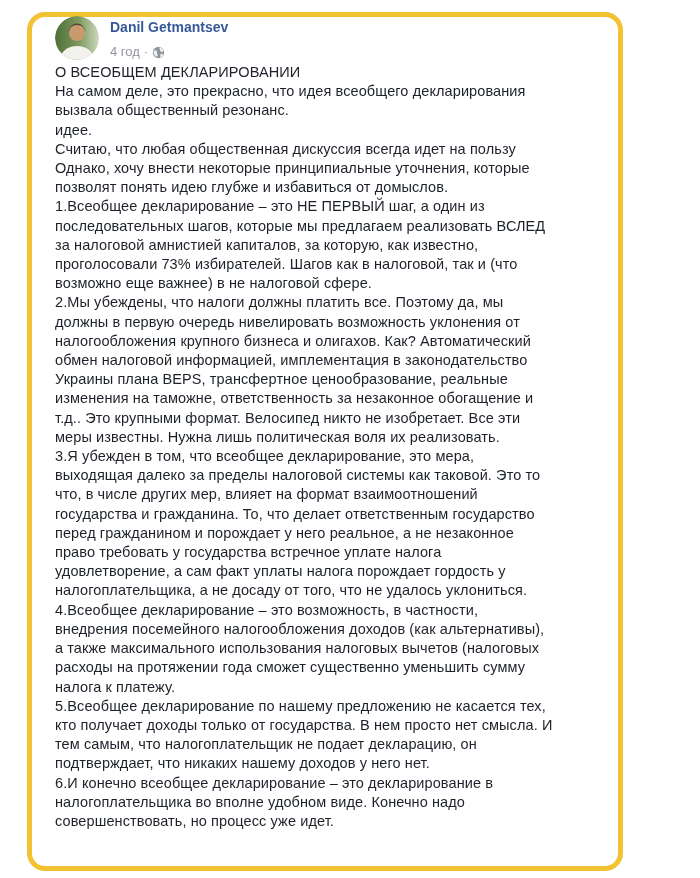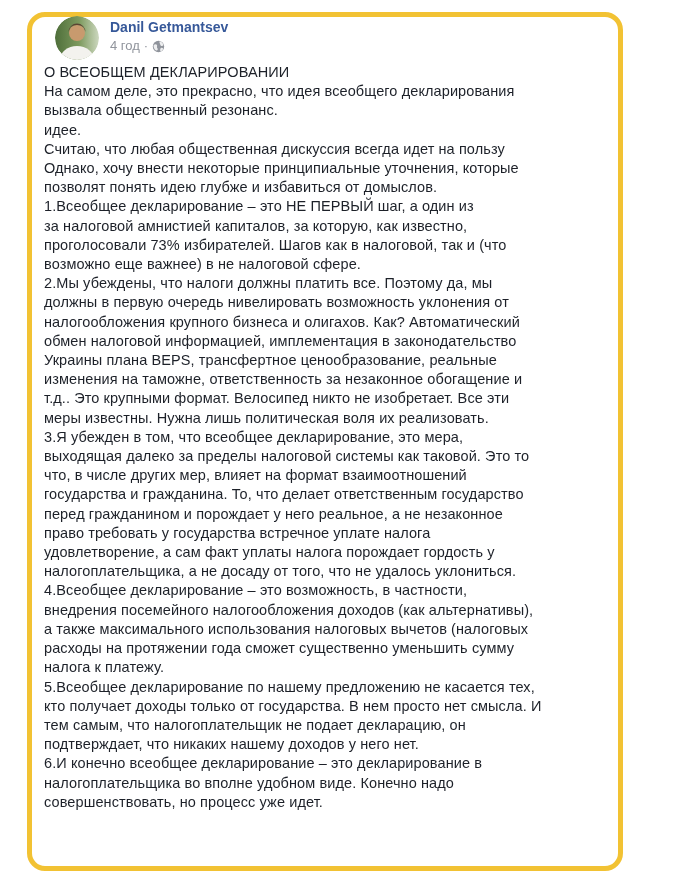--- a/index.html
+++ b/index.html
@@ -51,42 +51,42 @@
     font-size: 14px;
     font-weight: bold;
     color: var(--c-author, #365899);
     text-decoration: none;
     line-height: 18px;
     cursor: pointer;
   }
   .meta {
     display: flex;
     align-items: center;
-    margin-top: 2px;
+    margin-top: 8px;
     font-size: 13px;
     color: var(--c-meta, #90949c);
     line-height: 16px;
   }
   .timestamp {
     color: var(--c-meta, #90949c);
     text-decoration: none;
     cursor: pointer;
   }
   .meta .dot {
     margin: 0 4px;
   }
   .globe {
     display: inline-flex;
     width: 13px;
     height: 13px;
   }
   .globe svg { display: block; }
   .post-body {
     position: absolute;
-    left: 44px;
+    left: 55px;
     top: 63px;
     width: 562px;
     font-size: 14.5px;
     line-height: 19.2px;
     letter-spacing: 0.1px;
     color: var(--c-text, #1d2129);
   }
   .post-line {
     white-space: nowrap;
   }
@@ -143,20 +143,21 @@
 
     <div class="post-body">
         <div class="post-line">О ВСЕОБЩЕМ ДЕКЛАРИРОВАНИИ</div>
         <div class="post-line">На самом деле, это прекрасно, что идея всеобщего декларирования</div>
         <div class="post-line">вызвала общественный резонанс.</div>
         <div class="post-line">идее.</div>
         <div class="post-line">Считаю, что любая общественная дискуссия всегда идет на пользу</div>
         <div class="post-line">Однако, хочу внести некоторые принципиальные уточнения, которые</div>
         <div class="post-line">позволят понять идею глубже и избавиться от домыслов.</div>
         <div class="post-line">1.Всеобщее декларирование – это НЕ ПЕРВЫЙ шаг, а один из</div>
+        <div class="post-line">последовательных шагов, которые мы предлагаем реализовать ВСЛЕД</div>
         <div class="post-line">за налоговой амнистией капиталов, за которую, как известно,</div>
         <div class="post-line">проголосовали 73% избирателей. Шагов как в налоговой, так и (что</div>
         <div class="post-line">возможно еще важнее) в не налоговой сфере.</div>
         <div class="post-line">2.Мы убеждены, что налоги должны платить все. Поэтому да, мы</div>
         <div class="post-line">должны в первую очередь нивелировать возможность уклонения от</div>
         <div class="post-line">налогообложения крупного бизнеса и олигахов. Как? Автоматический</div>
         <div class="post-line">обмен налоговой информацией, имплементация в законодательство</div>
         <div class="post-line">Украины плана BEPS, трансфертное ценообразование, реальные</div>
         <div class="post-line">изменения на таможне, ответственность за незаконное обогащение и</div>
         <div class="post-line">т.д.. Это крупными формат. Велосипед никто не изобретает. Все эти</div>

